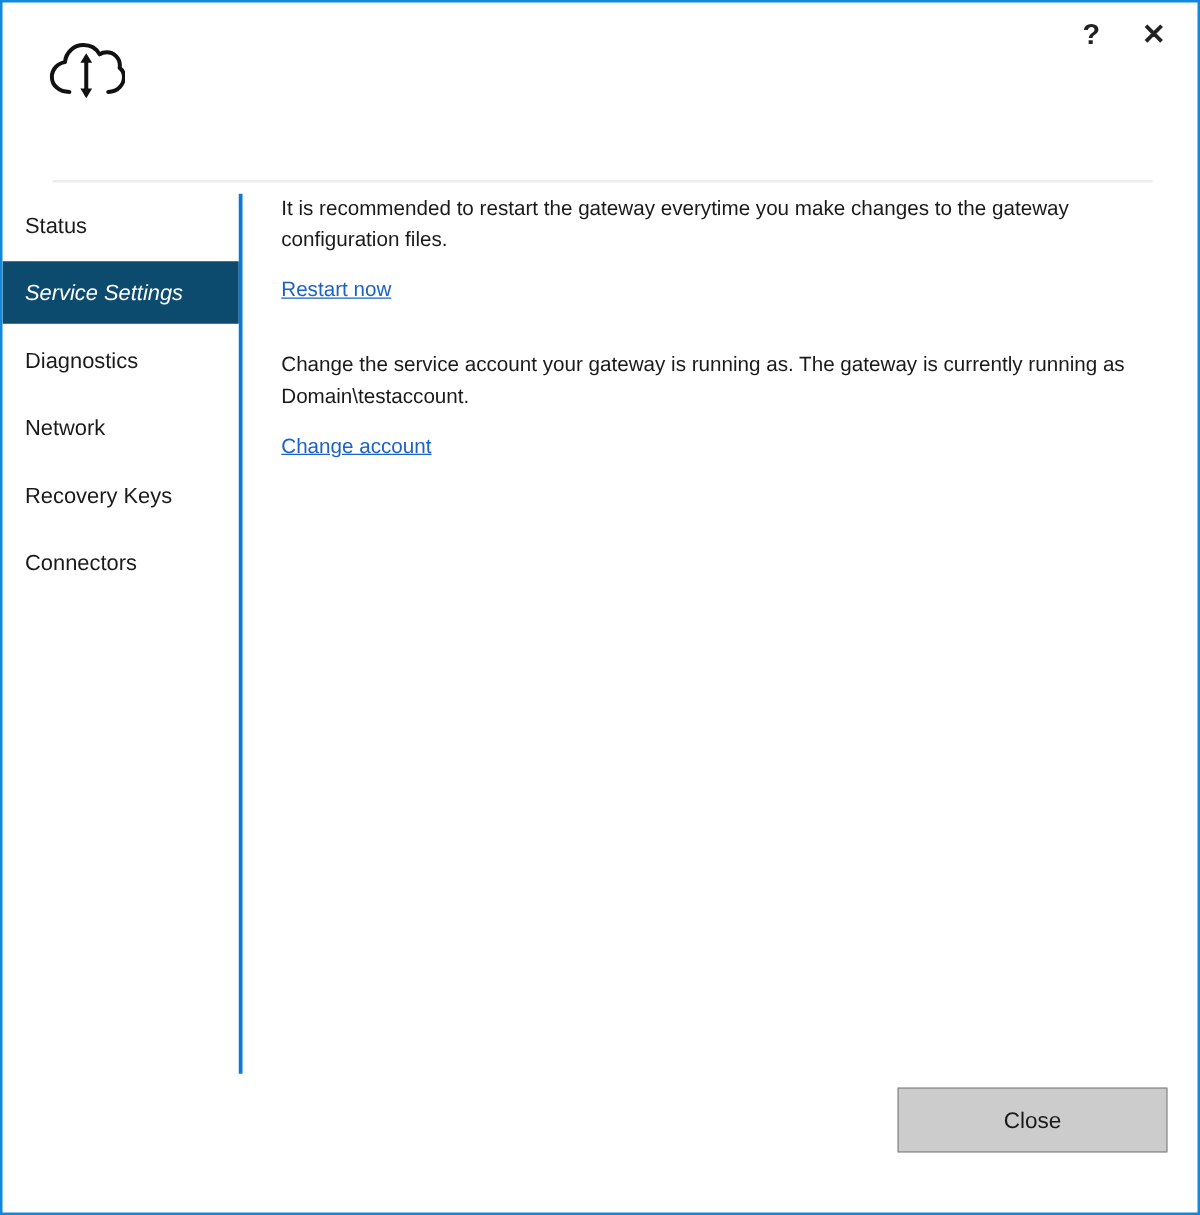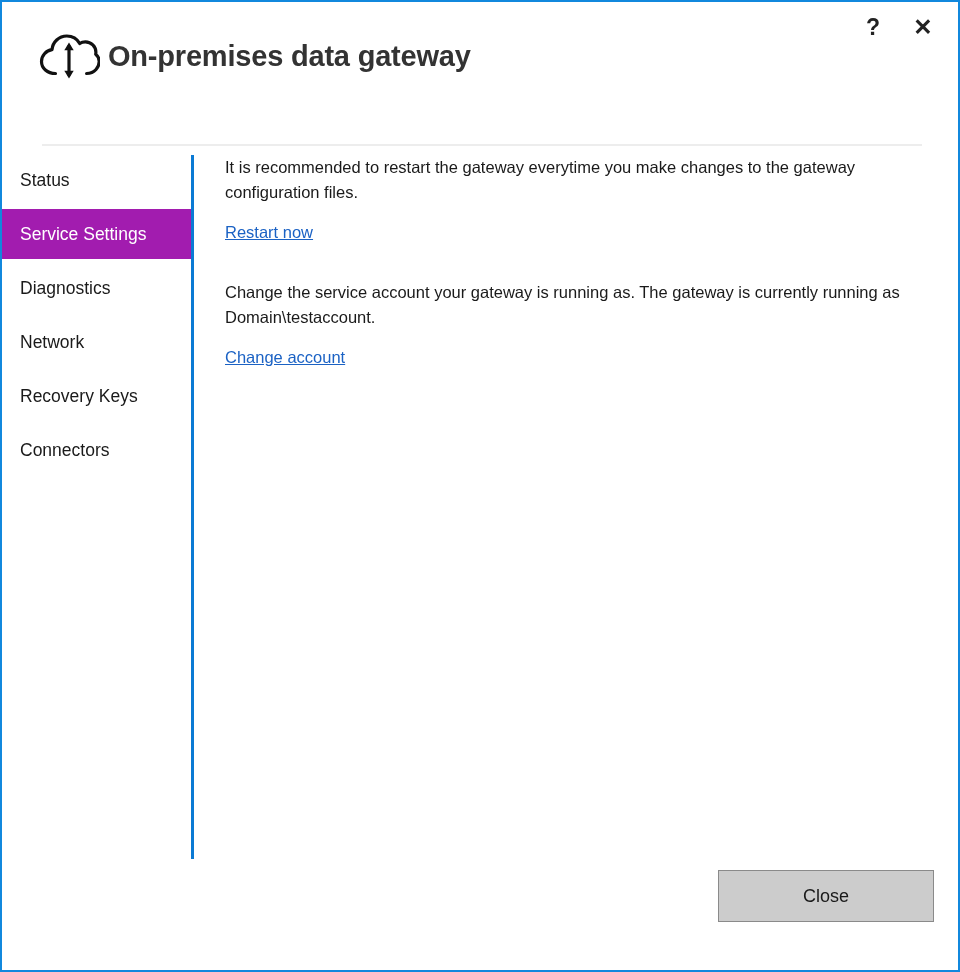--- a/index.html
+++ b/index.html
@@ -106,22 +106,23 @@
     display: flex;
     align-items: center;
     padding-left: 18px;
     box-sizing: border-box;
     font-size: 17.5px;
     color: #1a1a1a;
     cursor: default;
     margin-bottom: 4px;
   }
   .nav-item.selected {
-    background: #a21caf;
+    background: #0c4a6e;
     color: #ffffff;
+    font-style: italic;
   }
 
   .vdivider {
     position: absolute;
     left: 189px;
     top: 0;
     width: 3px;
     height: 704px;
     background: #0b7ad4;
   }
@@ -192,21 +193,20 @@
           <path d="M17.5 43.5 C9.2 43.5 3.5 38.2 3.5 31.5 C3.5 25.6 8.0 20.6 14.0 19.7
                    C14.6 12.0 21.0 6.0 28.8 6.0 C34.3 6.0 39.2 9.0 41.7 13.5
                    C43.3 12.4 45.3 11.8 47.4 11.8 C53.2 11.8 57.9 16.5 57.9 22.3
                    C57.9 23.0 57.8 23.7 57.7 24.3 C59.9 26.0 61.2 28.6 61.2 31.5
                    C61.2 36.8 56.9 43.5 48.6 43.5" fill="none" stroke="#111111" stroke-width="3.2" stroke-linecap="round" stroke-linejoin="round"></path>
           <line x1="31" y1="16" x2="31" y2="45" stroke="#111111" stroke-width="3.2" stroke-linecap="round"></line>
           <polygon points="31,12.5 26.3,20.2 35.7,20.2" fill="#111111"></polygon>
           <polygon points="31,48.5 26.3,40.8 35.7,40.8" fill="#111111"></polygon>
         </svg>
       </span>
-      <span class="app-title">On-premises data gateway</span>
     </div>
 
     <div class="winbtns">
       <button class="winbtn help">?</button>
       <button class="winbtn close">✕</button>
     </div>
   </div>
 
   <div class="separator"></div>
 

